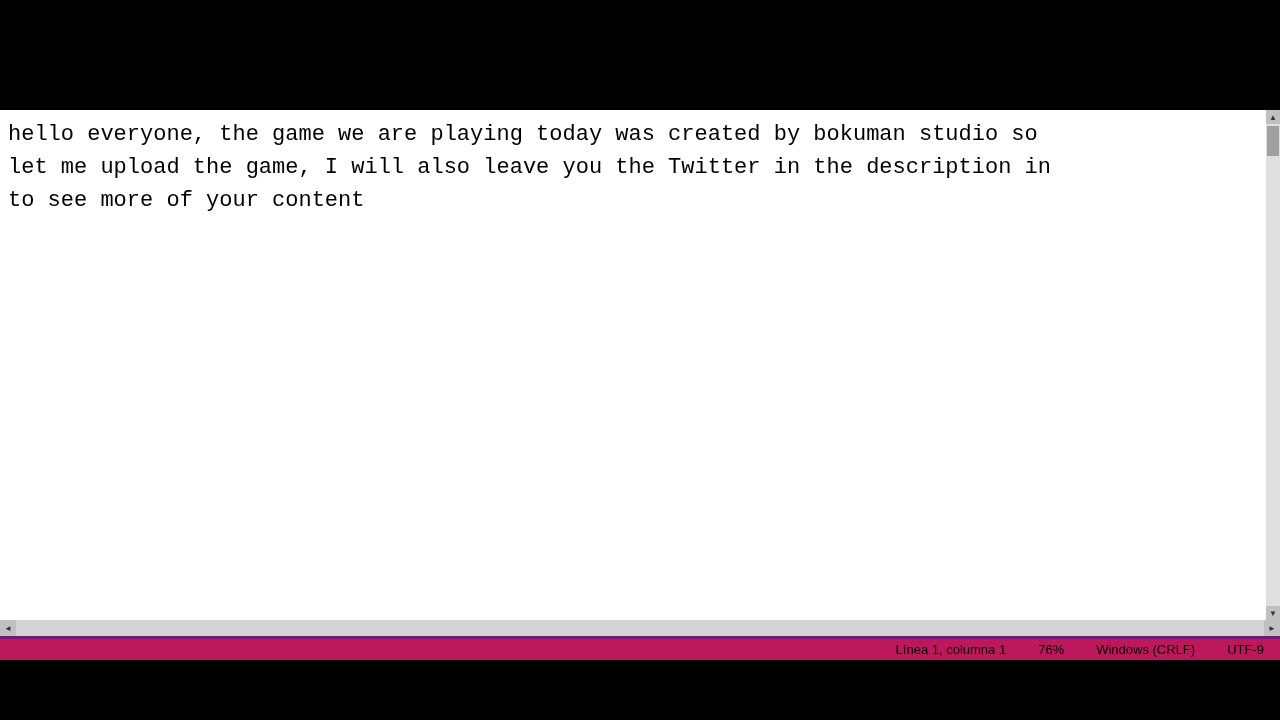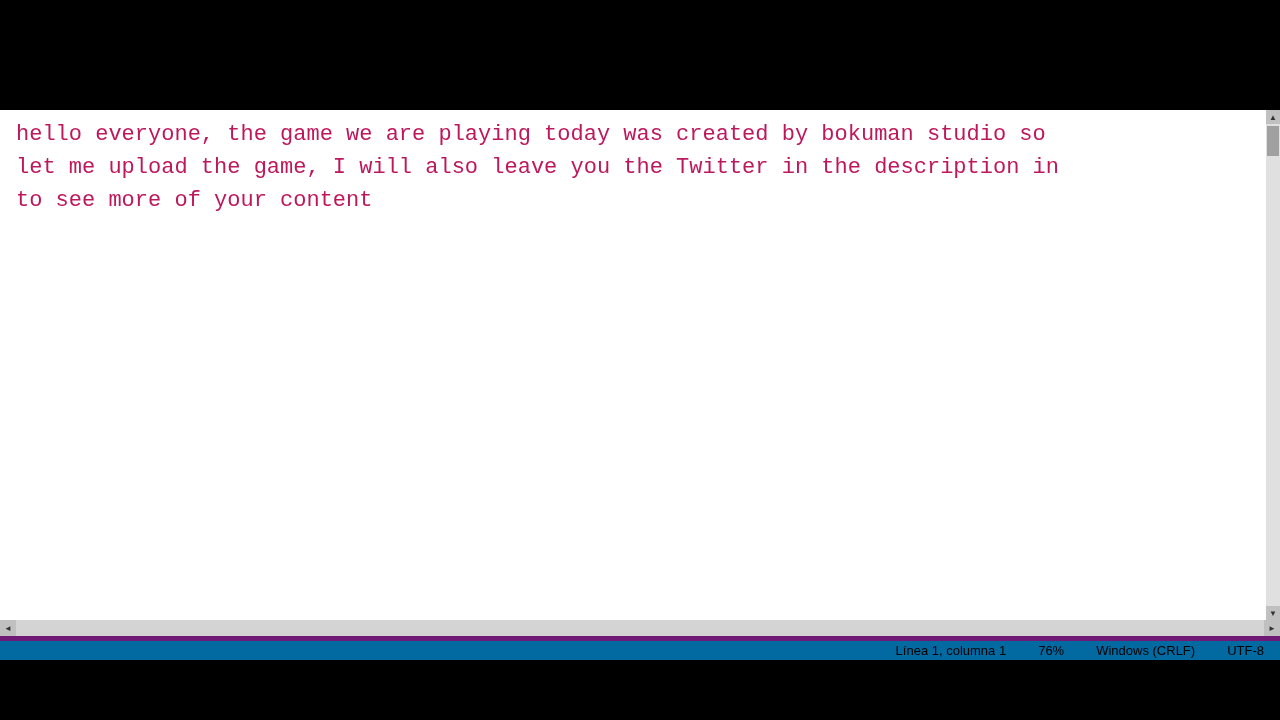--- a/index.html
+++ b/index.html
@@ -28,25 +28,25 @@
       flex: 1;
       display: flex;
       flex-direction: column;
       background: #fff;
       position: relative;
     }
 
     .editor-content {
       flex: 1;
       background: #fff;
-      padding: 8px 0 0 16px;
+      padding: 8px 0 0 8px;
       font-family: 'Courier New', Courier, monospace;
       font-size: 22px;
       line-height: 1.5;
-      color: #be185d;
+      color: #000000;
       white-space: pre-wrap;
       word-break: break-all;
       overflow: hidden;
       position: relative;
     }
 
     .scrollbar-right {
       position: absolute;
       right: 0;
       top: 0;
@@ -102,22 +102,22 @@
 
     .horizontal-scrollbar .h-track {
       flex: 1;
       height: 100%;
       background: #d4d4d4;
     }
 
     .status-bar {
       width: 100%;
       height: 24px;
-      background: #0369a1;
-      border-top: 5px solid #701a75;
+      background: #be185d;
+      border-top: 3px solid #701a75;
       display: flex;
       align-items: center;
       justify-content: flex-end;
       padding: 0 16px;
       gap: 32px;
       flex-shrink: 0;
     }
 
     .status-item {
       font-family: Arial, sans-serif;
@@ -152,17 +152,17 @@
   <div class="horizontal-scrollbar">
     <div class="h-arrow">◄</div>
     <div class="h-track"></div>
     <div class="h-arrow">►</div>
   </div>
 
   <div class="status-bar">
     <span class="status-item">Línea 1, columna 1</span>
     <span class="status-item">76%</span>
     <span class="status-item">Windows (CRLF)</span>
-    <span class="status-item">UTF-8</span>
+    <span class="status-item">UTF-9</span>
   </div>
 </div>
 
 <div class="bottom-black-bar"></div>
 
 </body></html>

